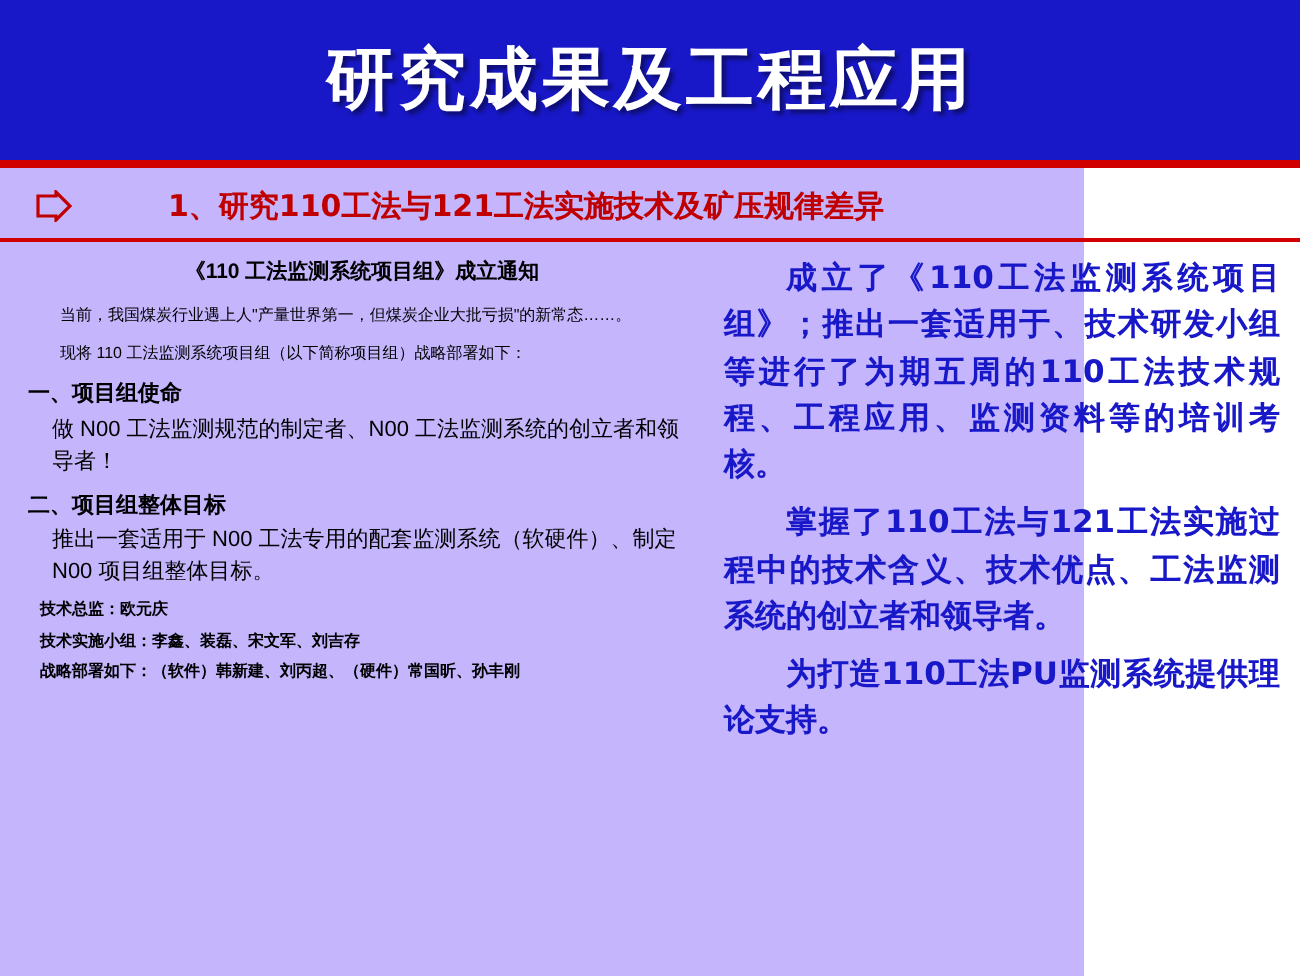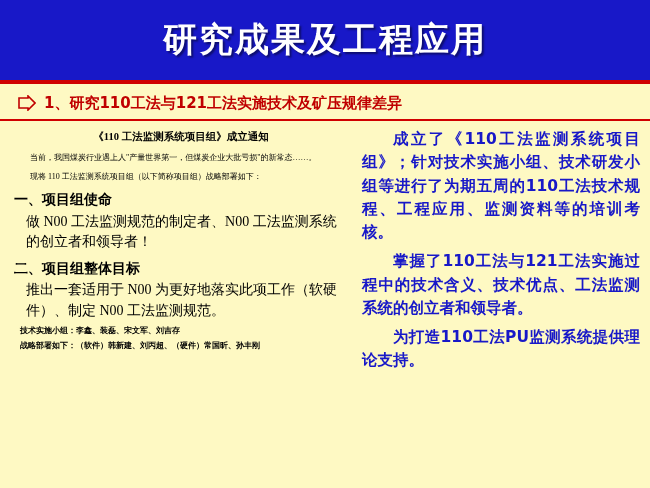--- a/index.html
+++ b/index.html
@@ -8,23 +8,23 @@
   }
   body {
     width: 650px;
     height: 488px;
     background: #ffffff;
     font-family: "Liberation Sans", sans-serif;
     overflow: hidden;
   }
   .slide {
     position: relative;
-    width: 650px;
+    width: 542px;
     height: 488px;
-    background: #fef9c3;
+    background: #c4b5fd;
     box-sizing: border-box;
   }
   
   .title-band {
     position: absolute;
     left: 0;
     top: 0;
     width: 650px;
     height: 80px;
     background: #1818c8;
@@ -64,20 +64,21 @@
     height: 16px;
     flex: 0 0 auto;
     display: block;
   }
   .subhead-text {
     color: #c00000;
     font-size: 15px;
     font-weight: bold;
     font-family: "DejaVu Sans", "Liberation Sans", sans-serif;
     white-space: nowrap;
+    margin-left: 40px;
   }
   .subhead-rule {
     position: absolute;
     left: 0;
     top: 119px;
     width: 650px;
     height: 2px;
     background: #d00000;
   }
   
@@ -89,44 +90,44 @@
     height: 364px;
   }
   .col-left {
     position: absolute;
     left: 8px;
     top: 0;
     width: 346px;
     height: 360px;
     overflow: hidden;
     color: #000000;
-    font-family: Liberation Serif, serif;
+    font-family: Liberation Sans, sans-serif;
   }
   .doc-title {
     text-align: center;
     font-size: 10.5px;
     font-weight: bold;
     margin: 6px 0 8px 0;
     line-height: 1.3;
   }
   .doc-para {
     font-size: 8px;
     line-height: 1.55;
     text-indent: 16px;
     margin: 0 6px 7px 6px;
     text-align: justify;
   }
   .doc-section {
-    font-size: 14px;
+    font-size: 11px;
     font-weight: bold;
     margin: 6px 6px 2px 6px;
     line-height: 1.4;
   }
   .doc-sub {
-    font-size: 14px;
+    font-size: 11px;
     margin: 1px 6px 1px 18px;
     line-height: 1.45;
   }
   .doc-sub-head {
     font-size: 8px;
     font-weight: bold;
     margin: 4px 6px 1px 12px;
     line-height: 1.45;
   }
   .col-right {
@@ -172,31 +173,34 @@
     <div class="col-left">
       <div class="doc-title">《110 工法监测系统项目组》成立通知</div>
 
       <div class="doc-para">当前，我国煤炭行业遇上人"产量世界第一，但煤炭企业大批亏损"的新常态……。</div>
       <div class="doc-para">现将 110 工法监测系统项目组（以下简称项目组）战略部署如下：</div>
 
       <div class="doc-section">一、项目组使命</div>
       <div class="doc-sub">做 N00 工法监测规范的制定者、N00 工法监测系统的创立者和领导者！</div>
 
       <div class="doc-section">二、项目组整体目标</div>
-      <div class="doc-sub">推出一套适用于 N00 为更好地落实此项工作（软硬件）、制定 N00 工法监测规范。</div>
-
+      <div class="doc-sub">推出一套适用于 N00 工法专用的配套监测系统（软硬件）、制定 N00 项目组整体目标。</div>
+
+      <div class="doc-sub-head">
+        <span>技术总监：</span><span>欧元庆</span>
+      </div>
       <div class="doc-sub-head">
         <span>技术实施小组：</span><span>李鑫、装磊、宋文军、刘吉存</span>
       </div>
       <div class="doc-sub-head">
         <span>战略部署如下：</span><span>（软件）韩新建、刘丙超、（硬件）常国昕、孙丰刚</span>
       </div>
 
     </div>
 
     <div class="col-right">
-      <p class="r-para">成立了《110工法监测系统项目组》；针对技术实施小组、技术研发小组等进行了为期五周的110工法技术规程、工程应用、监测资料等的培训考核。</p>
+      <p class="r-para">成立了《110工法监测系统项目组》；推出一套适用于、技术研发小组等进行了为期五周的110工法技术规程、工程应用、监测资料等的培训考核。</p>
       <p class="r-para">掌握了110工法与121工法实施过程中的技术含义、技术优点、工法监测系统的创立者和领导者。</p>
       <p class="r-para last">为打造110工法PU监测系统提供理论支持。</p>
     </div>
 
   </div>
 </div>
 
 </body></html>

